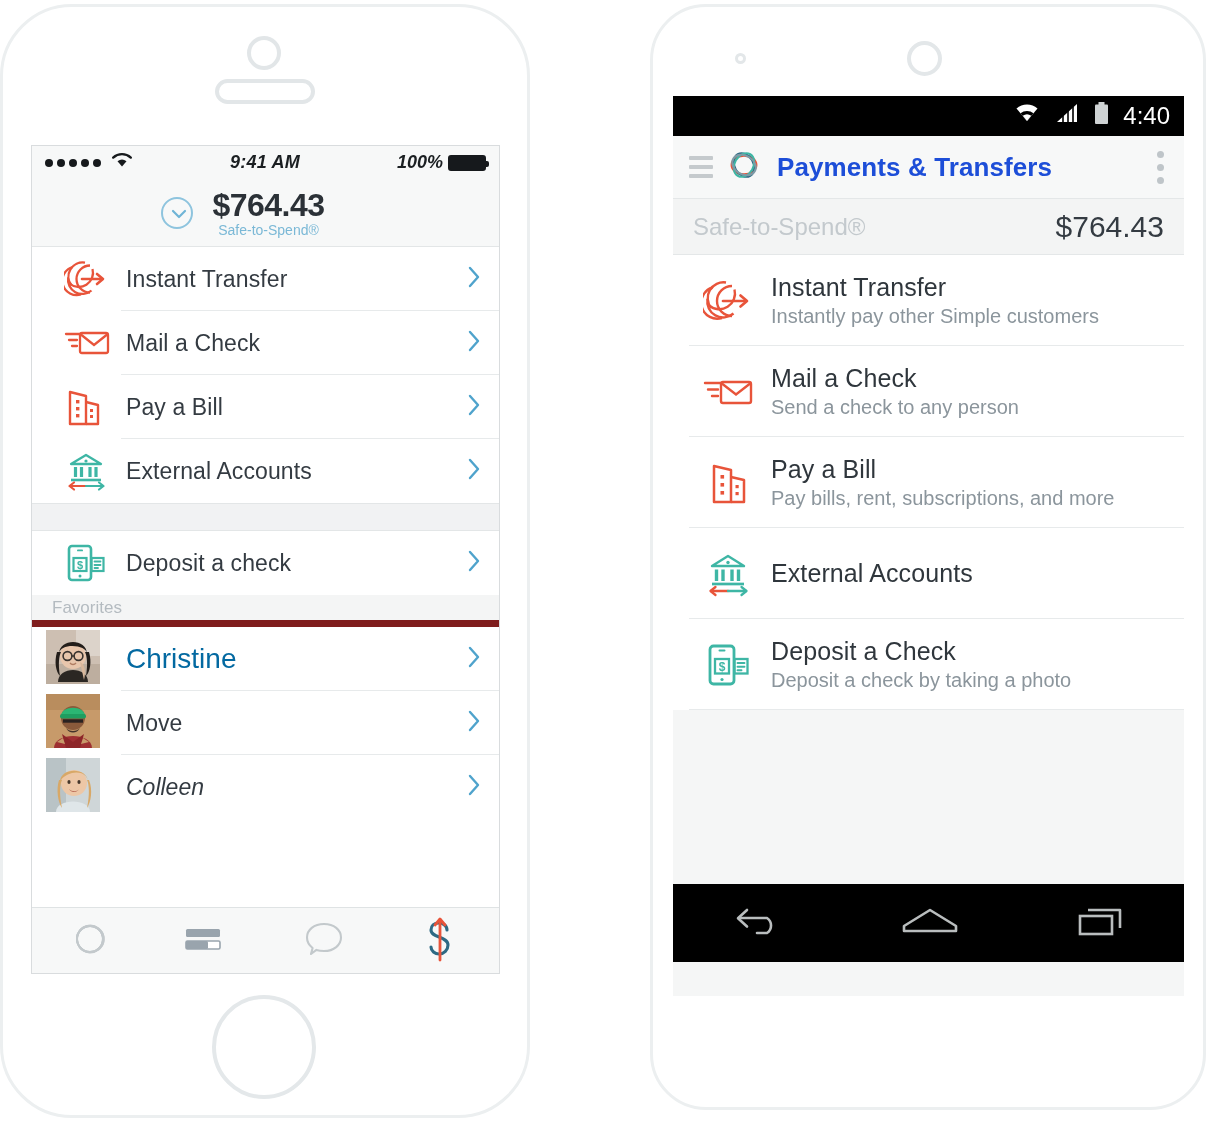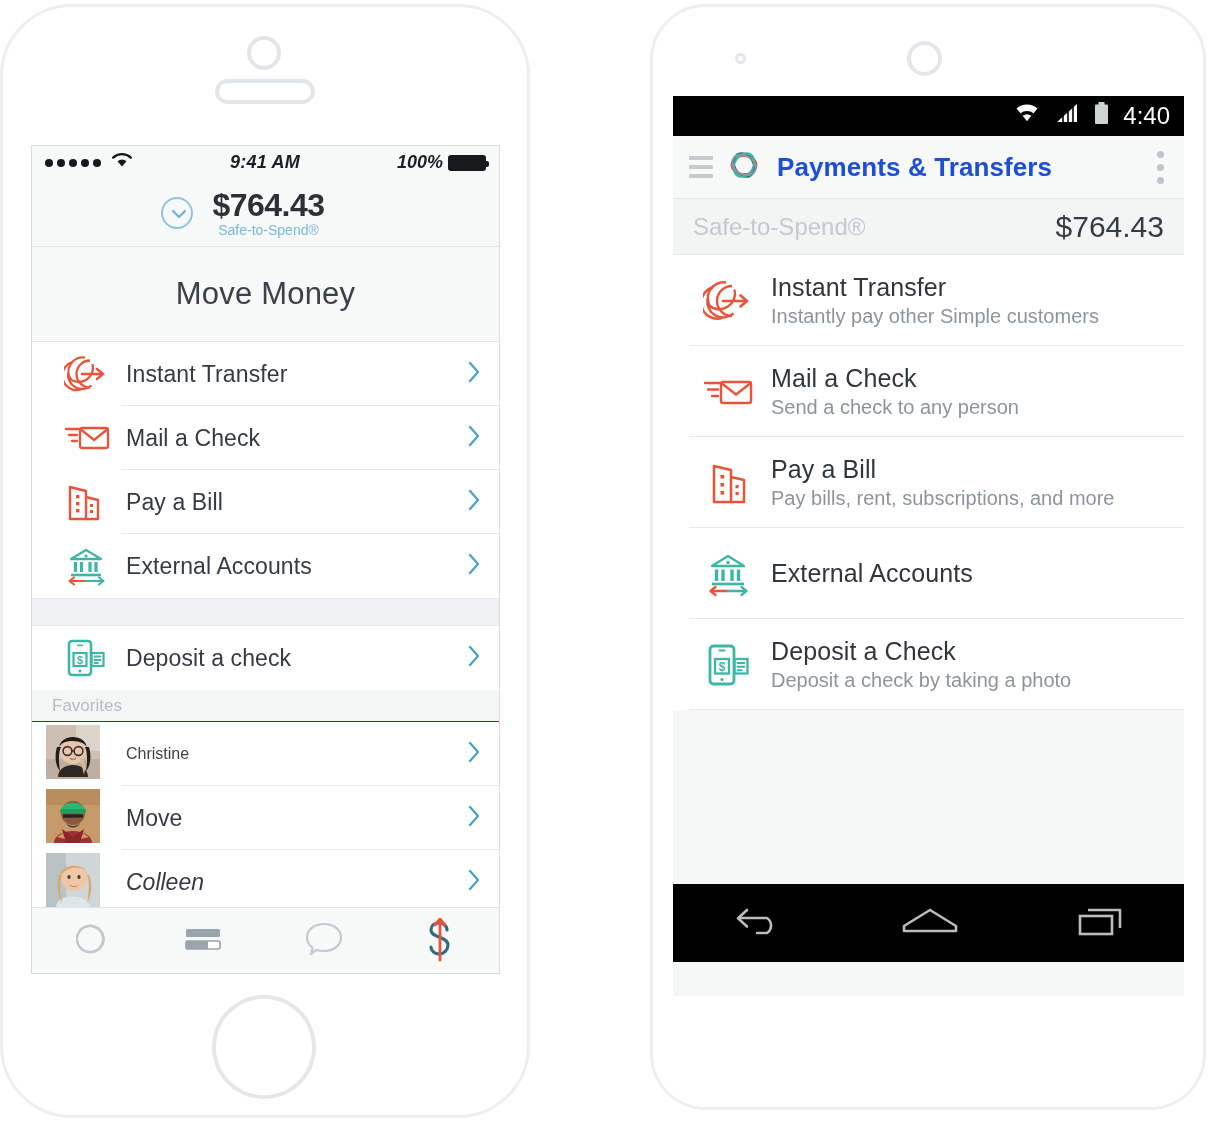--- a/index.html
+++ b/index.html
@@ -86,21 +86,21 @@
     position:relative; background:#fff;
   }
   .ios-row .ico { width:62px; flex:0 0 62px; display:flex; align-items:center; }
   .ios-row .lbl { flex:1; font-size:23px; color:#343b42; letter-spacing:0.1px; }
   .ios-row .chev { flex:0 0 auto; }
   .ios-sep { position:absolute; left:89px; right:0; bottom:0; height:1px; background:#e7eaeb; }
   .ios-gap { height:28px; background:#f1f2f3; border-top:1px solid #e3e6e7; border-bottom:1px solid #e3e6e7; }
   .ios-secthead {
     height:32px; background:#f4f5f5; display:flex; align-items:center;
     padding-left:20px; font-size:17px; color:#b4bbc0;
-    border-bottom:1px solid #7f1d1d;
+    border-bottom:7px solid #7f1d1d;
   }
   .fav-row { height:64px; display:flex; align-items:center; padding-left:14px; padding-right:18px; position:relative; background:#fff; }
   .fav-row .ico { width:80px; flex:0 0 80px; }
   .avatar { width:54px; height:54px; border-radius:50%; overflow:hidden; position:relative; }
 
   
   .ios-tabbar {
     position:absolute; bottom:0; left:0; right:0; height:66px;
     background:#f7f8f8; border-top:1px solid #dfe3e4;
     display:flex; align-items:center;
@@ -197,21 +197,20 @@
         <div class="chev-btn">
           <svg width="20" height="16" viewBox="0 0 20 16">
               <path d="M4 4 L10 10 L16 4" stroke="#6fb4d6" stroke-width="2.2" fill="none" stroke-linecap="round" stroke-linejoin="round"></path>
             </svg>
         </div>
         <div class="ios-amount">$764.43</div>
         <div class="ios-sts-label">Safe-to-Spend®</div>
       </div>
     </div>
 
-    <div class="ios-navtitle">Move Money</div>
 
     <div class="ios-list">
 
       <div class="ios-row">
         <span class="ico">
           <svg width="46" height="40" viewBox="0 0 46 40">
             <g fill="none" stroke="#e8543a" stroke-width="2.3">
               <path d="M26 6.5 A13.5 13.5 0 1 0 26 33.5"></path>
               <path d="M21 3.6 A14.2 14.2 0 0 0 7.6 26.5"></path>
               <path d="M8.5 8 A14.2 14.2 0 0 0 17 35.5"></path>
@@ -345,21 +344,21 @@
               <g fill="none" stroke="#3a3430" stroke-width="1.6">
                 <circle cx="21.5" cy="26" r="4.4"></circle>
                   <circle cx="32.5" cy="26" r="4.4"></circle>
                   <path d="M26 26 H28"></path>
               </g>
               <path d="M24 33 C25.5 35 28.5 35 30 33" stroke="#b07c62" stroke-width="1.3" fill="none"></path>
               <path d="M34 32 C39 34 40 42 38 50" fill="#d9b89c"></path>
             </svg>
           </span>
         </span>
-        <span class="lbl" style="flex:1;font-size:16px;color:#404040;">Christine</span>
+        <span class="lbl" style="flex:1;font-size:28px;color:#0369a1;">Christine</span>
         <span class="chev">
           <svg width="14" height="24" viewBox="0 0 14 24">
               <path d="M3 3 L11 12 L3 21" stroke="#4fa3cc" stroke-width="2.4" fill="none" stroke-linecap="round" stroke-linejoin="round"></path>
             </svg>
         </span>
         <span class="ios-sep"></span>
       </div>
 
       <div class="fav-row">
         <span class="ico">

